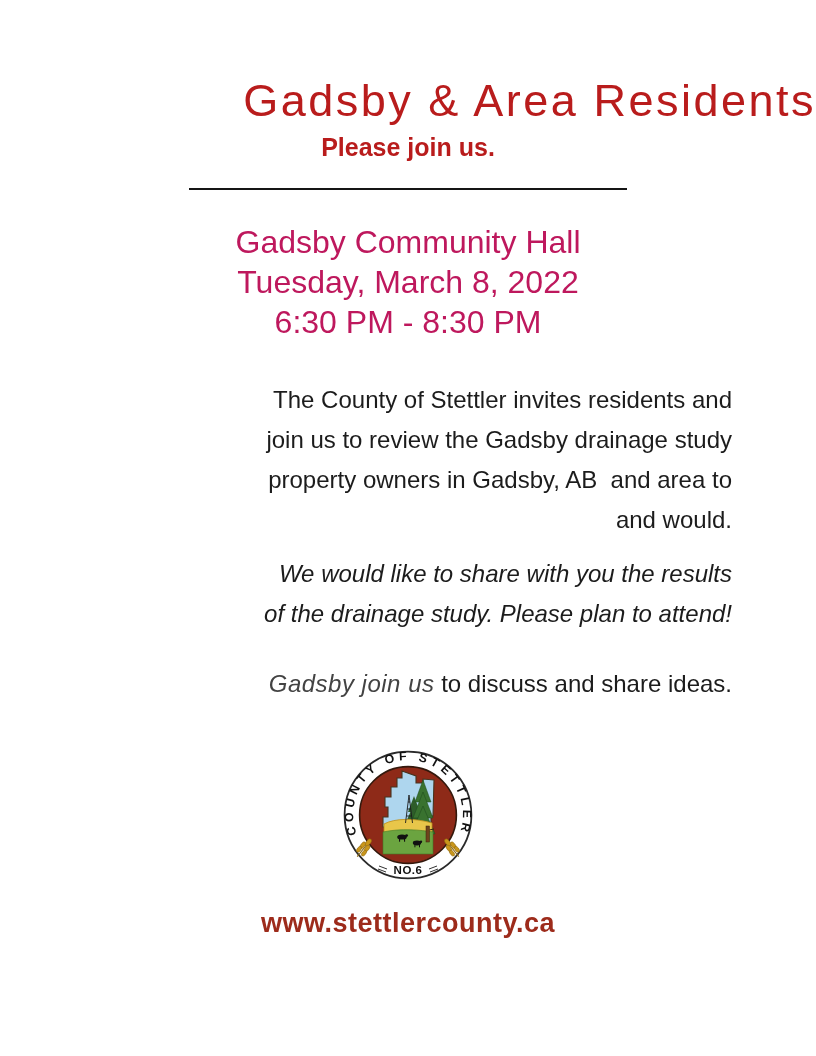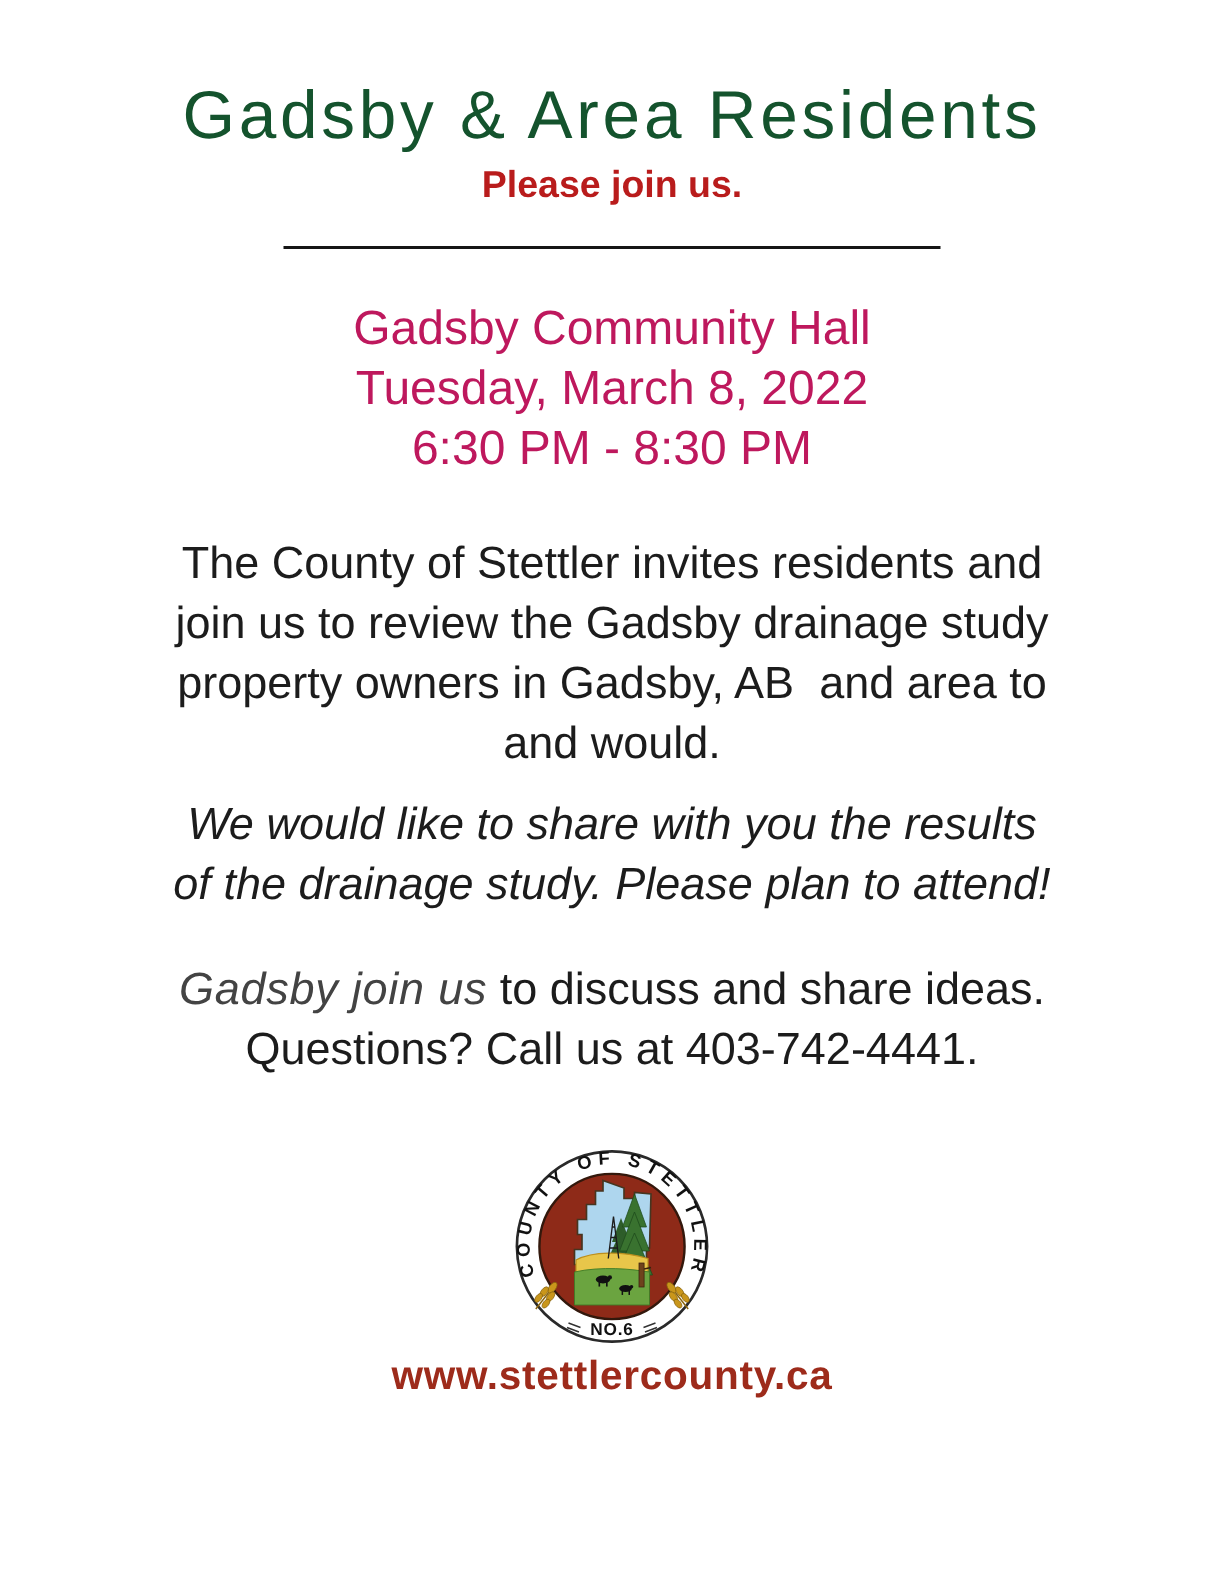--- a/index.html
+++ b/index.html
@@ -8,27 +8,27 @@
     width: 816px;
     height: 1056px;
     margin: 0 auto;
     background: #ffffff;
     font-family: "Liberation Sans", sans-serif;
     color: #161616;
     overflow: hidden;
   }
   .title {
     margin: 0;
-    padding-top: 50px;
-    text-align: center;
+    padding-top: 74px;
+    text-align: right;
     font-size: 45px;
     line-height: 54px;
     font-weight: 400;
     letter-spacing: 2.5px;
-    color: #14532d;
+    color: #b91c1c;
     white-space: pre;
   }
   .subtitle {
     text-align: center;
     font-size: 25px;
     line-height: 38px;
     font-weight: 700;
     color: #b91c1c;
     white-space: pre;
   }
@@ -44,40 +44,40 @@
     text-align: center;
     font-size: 32px;
     line-height: 40px;
     font-weight: 400;
     color: #be185d;
   }
   .event-block .line { white-space: pre; }
   .body-para {
     width: 648px;
     margin: 0 auto;
-    font-size: 30px;
+    font-size: 24px;
     line-height: 40px;
-    text-align: center;
+    text-align: right;
     color: #1c1c1c;
   }
   .body-para .line { white-space: pre; }
   .para1 { margin-top: 38px; }
   .para2 { margin-top: 14px; font-style: italic; }
   .para3 { margin-top: 30px; }
   .italic-lead {
     font-style: italic;
     color: #434343;
     letter-spacing: 0.5px;
   }
   .logo-wrap {
     margin-top: 46px;
     text-align: center;
   }
   .website {
-    margin-top: 0;
+    margin-top: 23px;
     text-align: center;
     font-size: 27px;
     line-height: 32px;
     font-weight: 700;
     color: #9D2B1B;
     letter-spacing: 0.5px;
     white-space: pre;
   }
 </style>
 </head>
@@ -104,21 +104,20 @@
     <div class="line">and would.</div>
   </div>
 
   <div class="body-para para2">
     <div class="line">We would like to share with you the results</div>
     <div class="line">of the drainage study. Please plan to attend!</div>
   </div>
 
   <div class="body-para para3">
     <div class="line"><span class="italic-lead">Gadsby join us</span><span> to discuss and share ideas.</span></div>
-    <div class="line">Questions? Call us at 403-742-4441.</div>
   </div>
 
   <div class="logo-wrap">
     <svg width="130" height="130" viewBox="0 0 130 130">
       <defs>
         <path id="arcTop" d="M 12.6,81 A 54.8,54.8 0 1 1 117.4,81" fill="none"></path>
         <clipPath id="discClip">
             <circle cx="65" cy="65" r="47.6"></circle>
           </clipPath>
       </defs>

